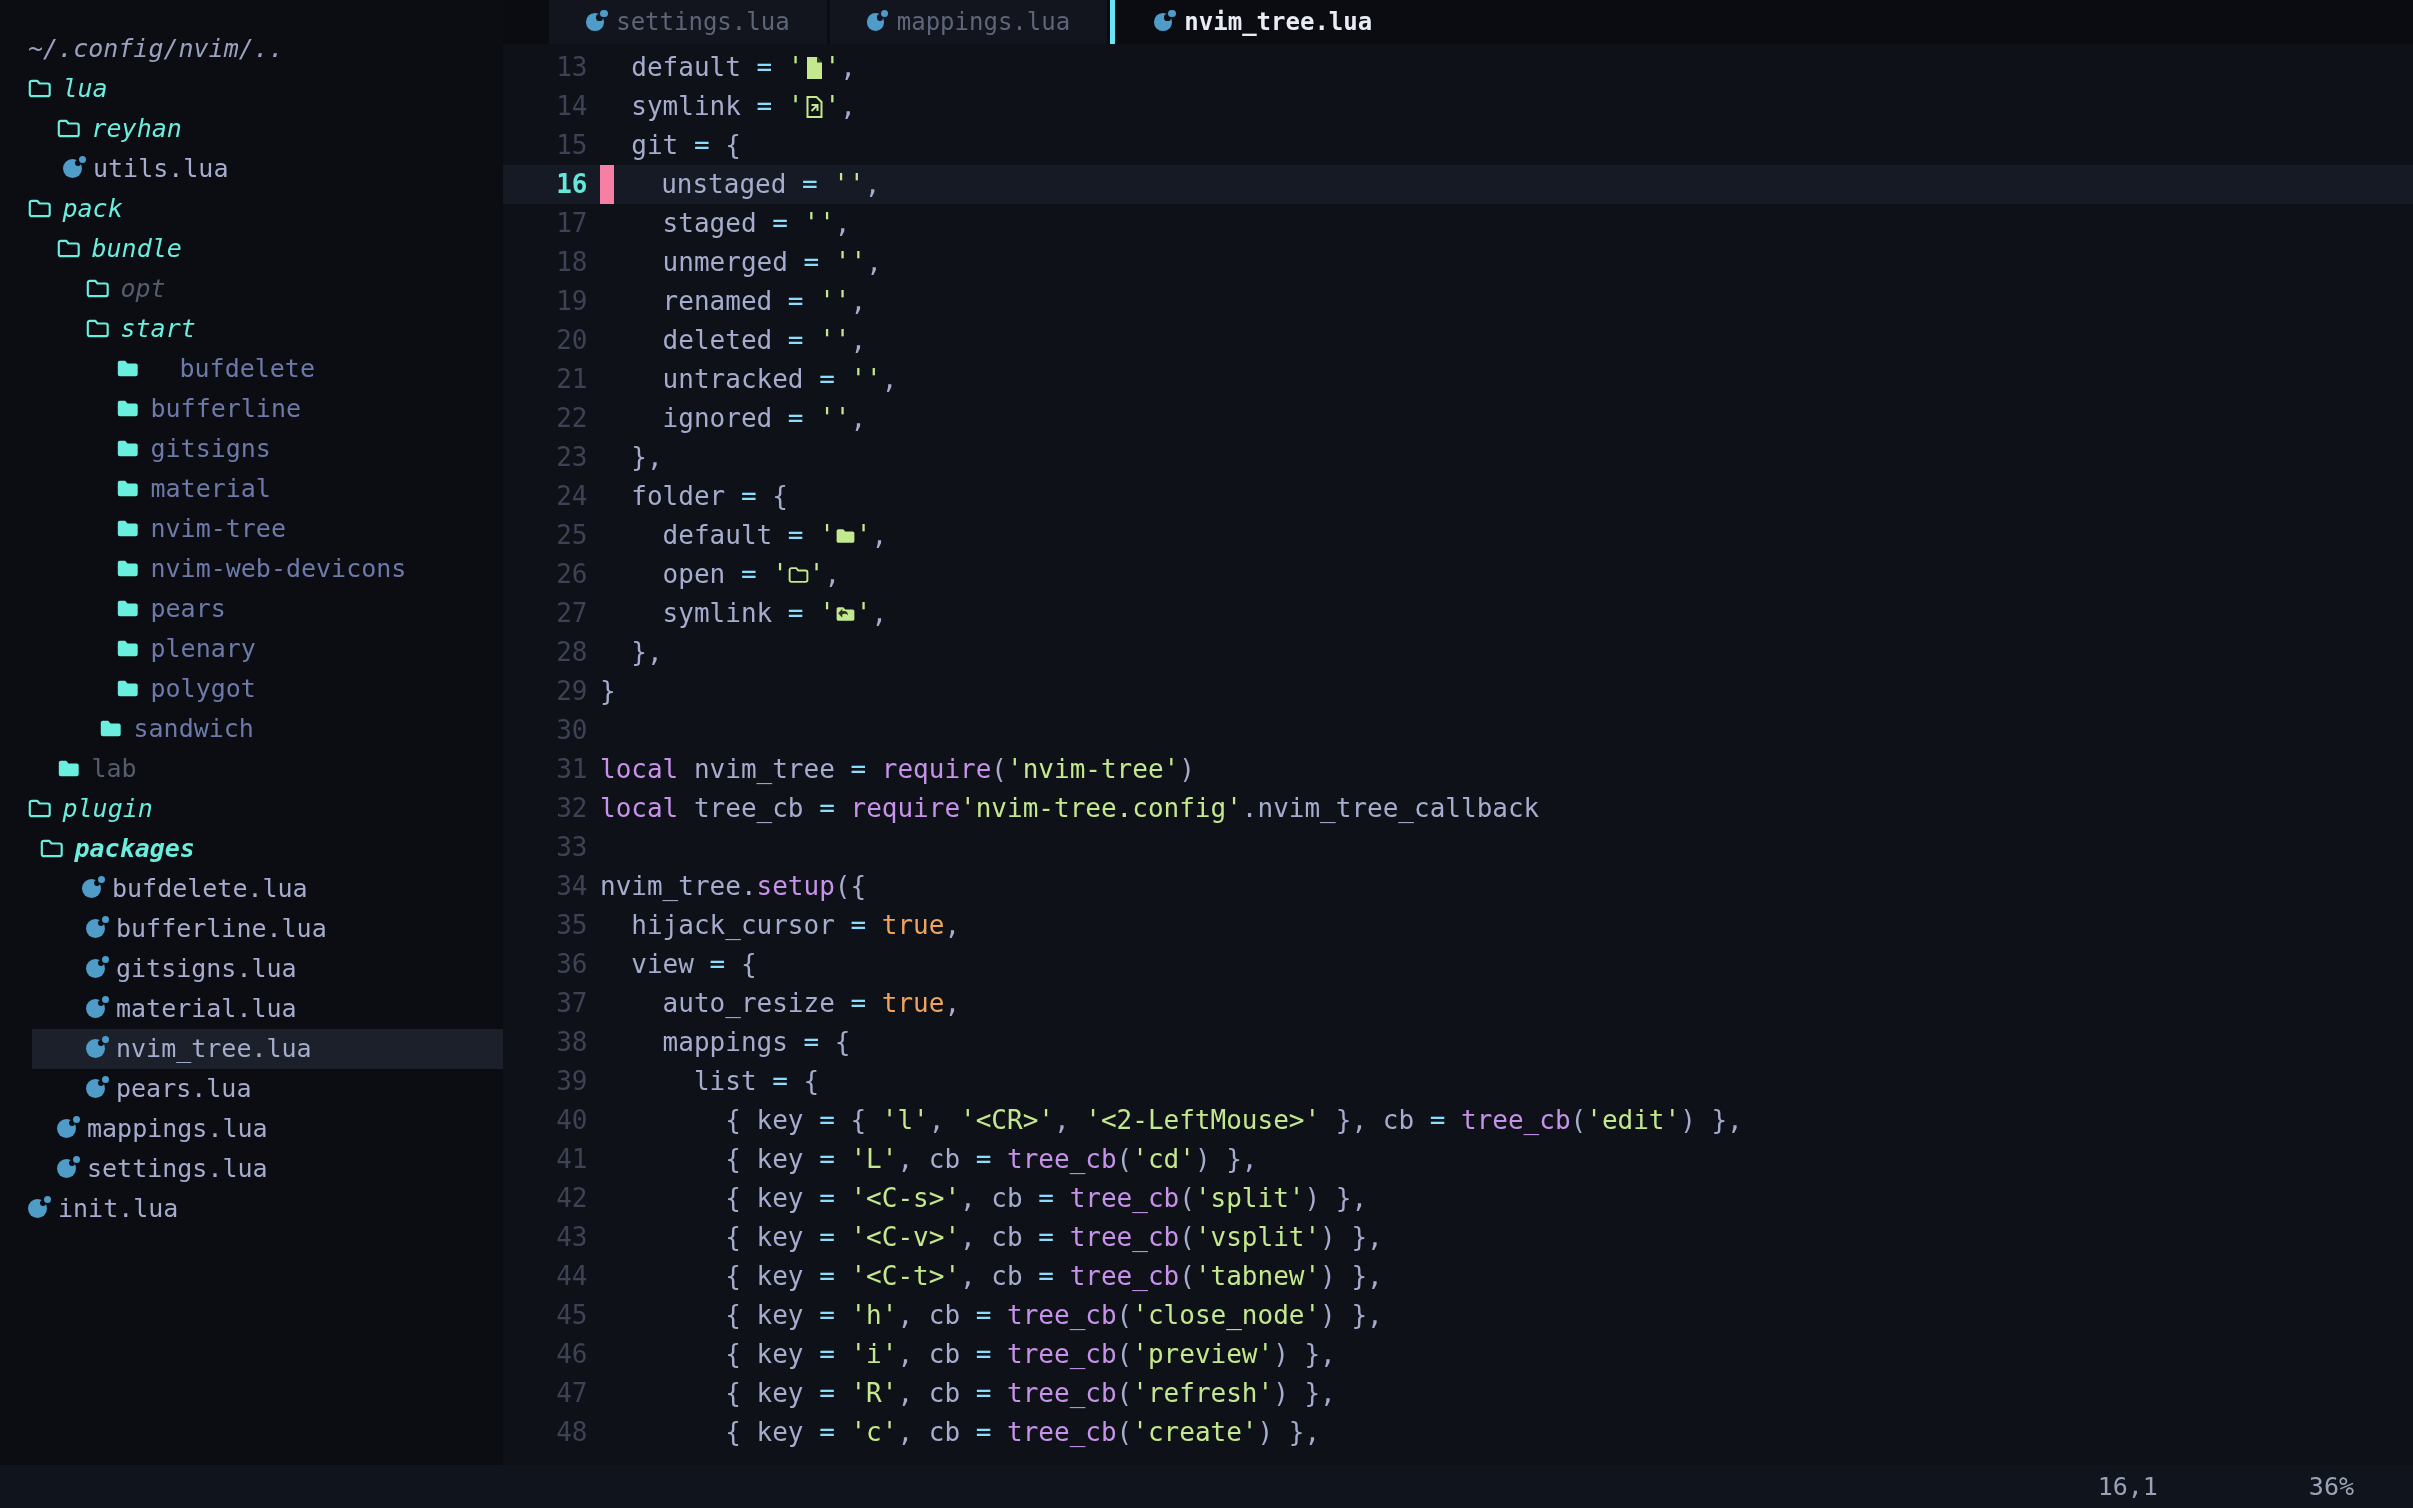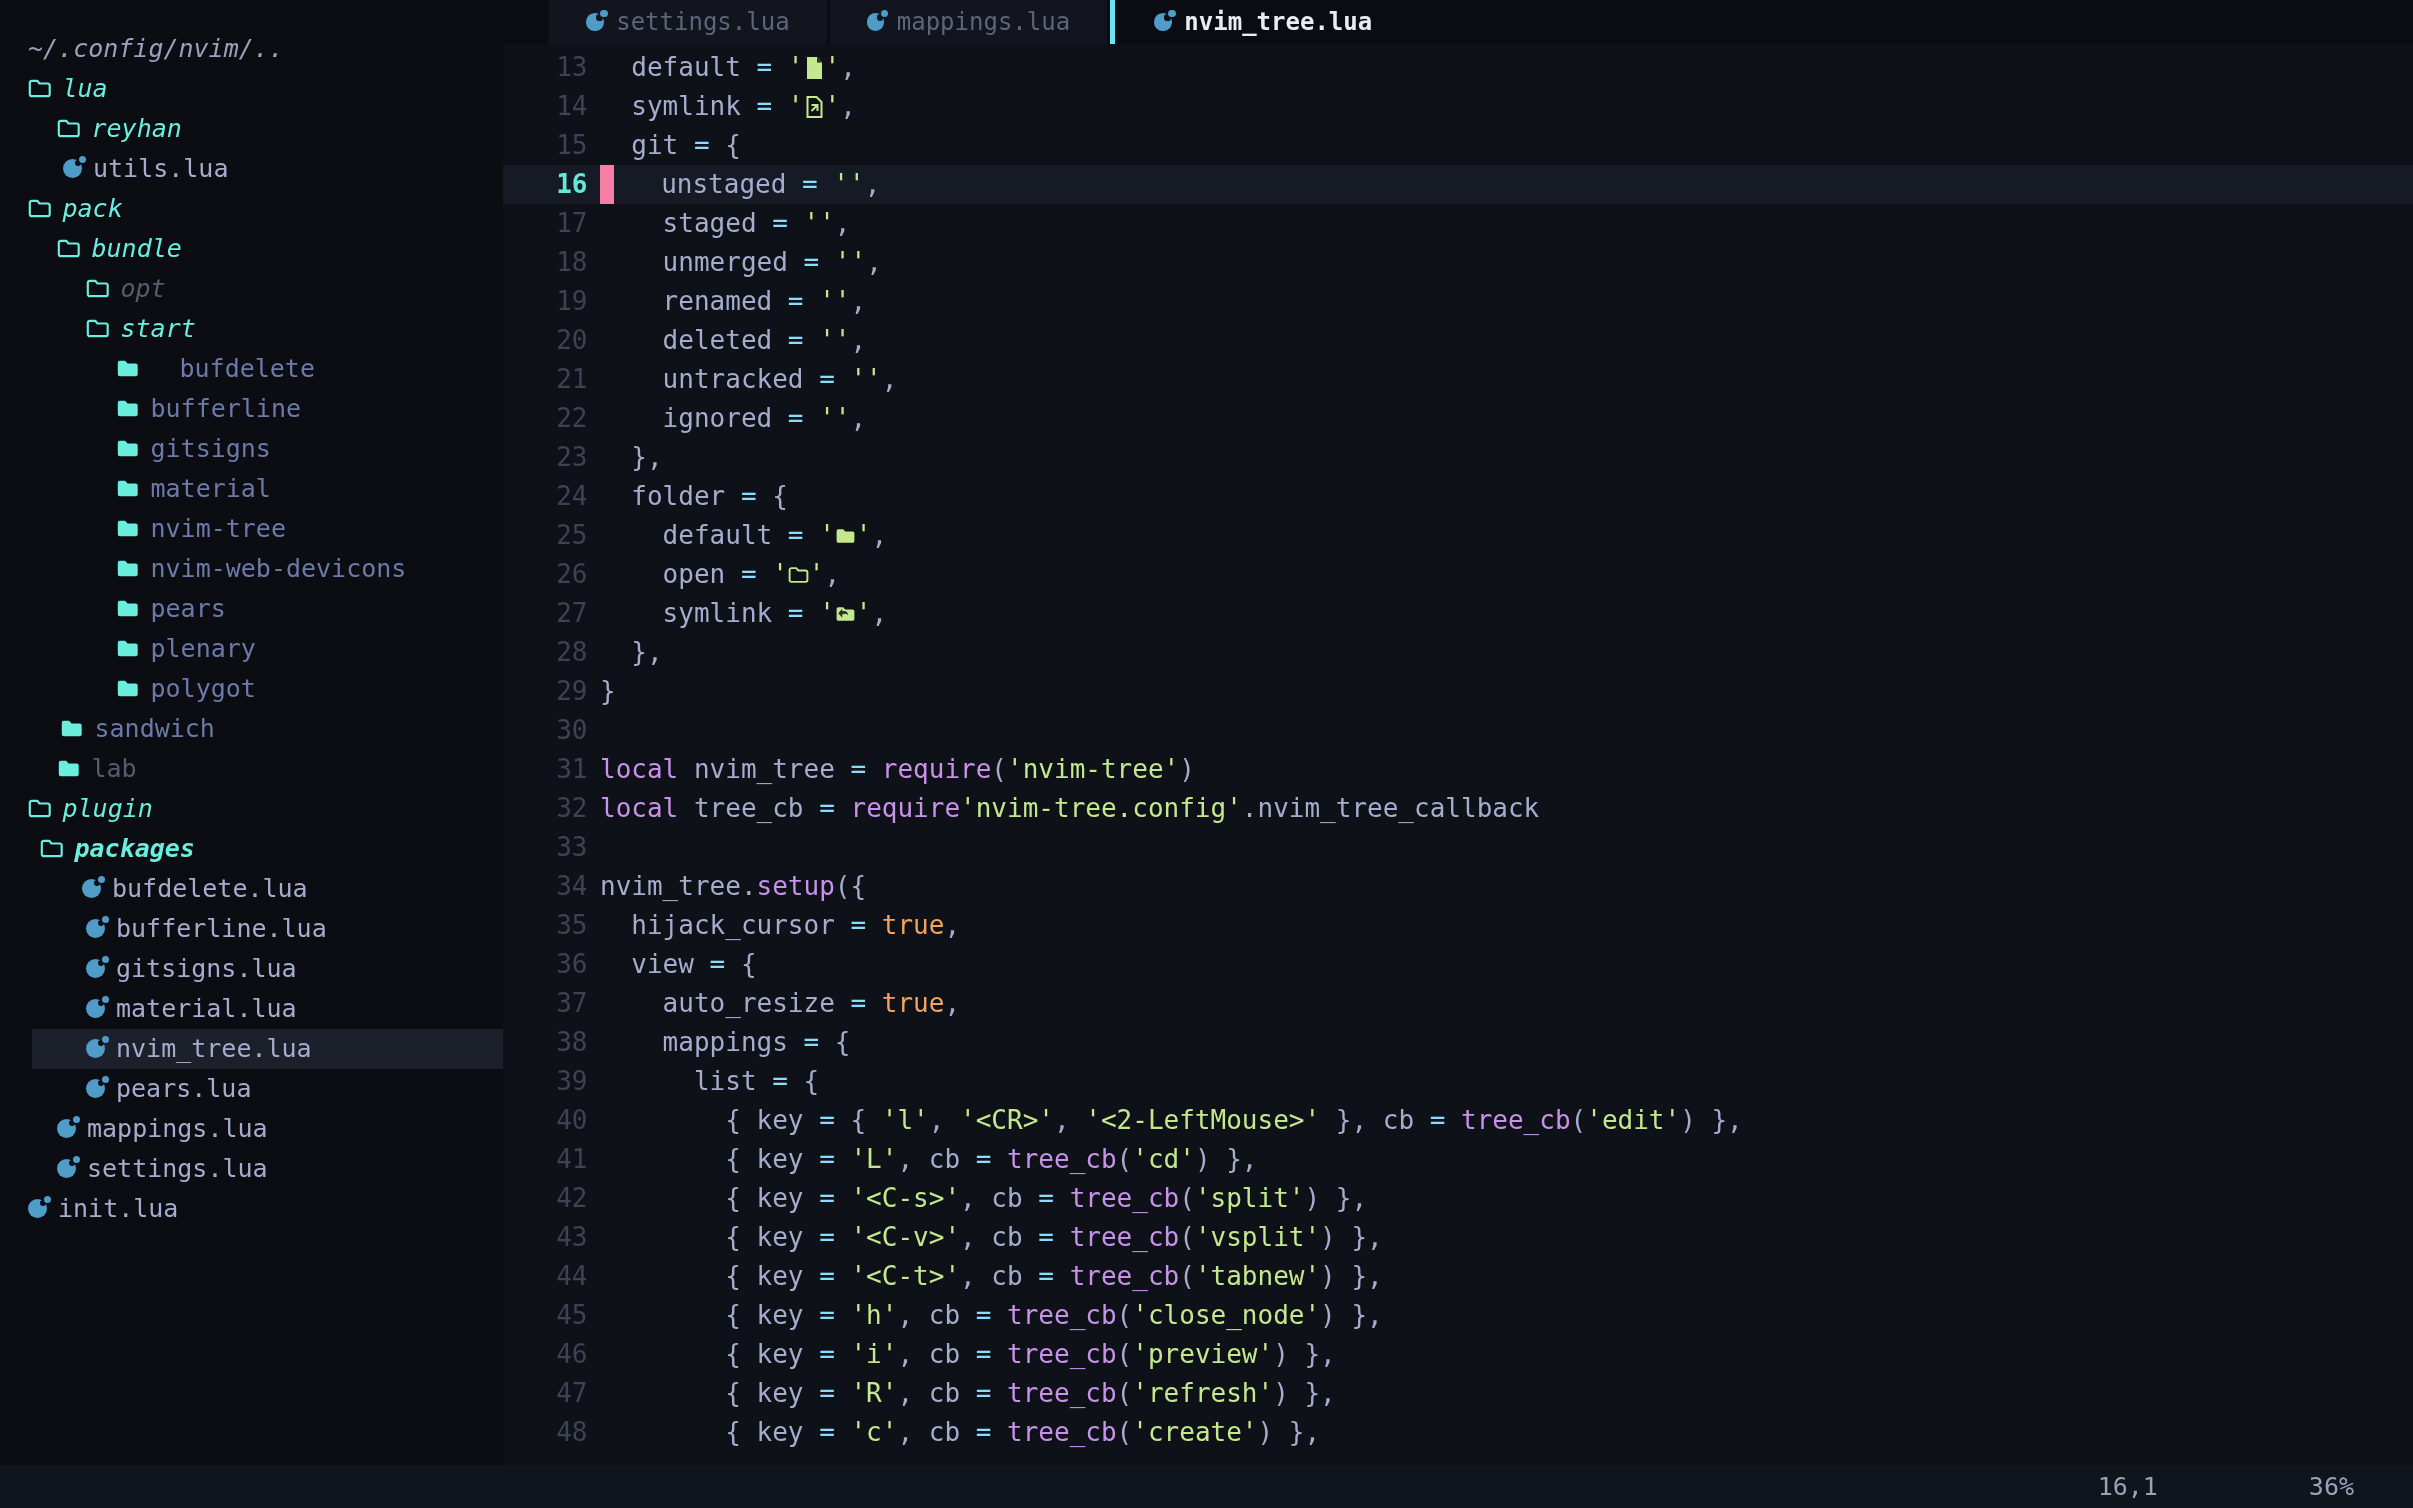--- a/index.html
+++ b/index.html
@@ -194,21 +194,21 @@
             <span class="t-pkg">plenary</span>
           </div>
           <div class="trow" style="padding-left: 116px;">
             <span class="ticon">
               <svg viewBox="0 0 26 23">
                 <path d="M2 5.2 C2 3.9 3 3 4.2 3 h6 l2.5 3 h9.1 C23 6 24 7 24 8.2 v9.6 C24 19.1 23 20 21.8 20 H4.2 C3 20 2 19.1 2 17.8 Z" fill="currentColor"></path>
               </svg>
             </span>
             <span class="t-pkg">polygot</span>
           </div>
-          <div class="trow" style="padding-left: 60px;">
+          <div class="trow" style="padding-left: 99px;">
             <span class="ticon">
               <svg viewBox="0 0 26 23">
                 <path d="M2 5.2 C2 3.9 3 3 4.2 3 h6 l2.5 3 h9.1 C23 6 24 7 24 8.2 v9.6 C24 19.1 23 20 21.8 20 H4.2 C3 20 2 19.1 2 17.8 Z" fill="currentColor"></path>
               </svg>
             </span>
             <span class="t-pkg">sandwich</span>
           </div>
           <div class="trow" style="padding-left: 57px;">
             <span class="ticon">
               <svg viewBox="0 0 26 23">

